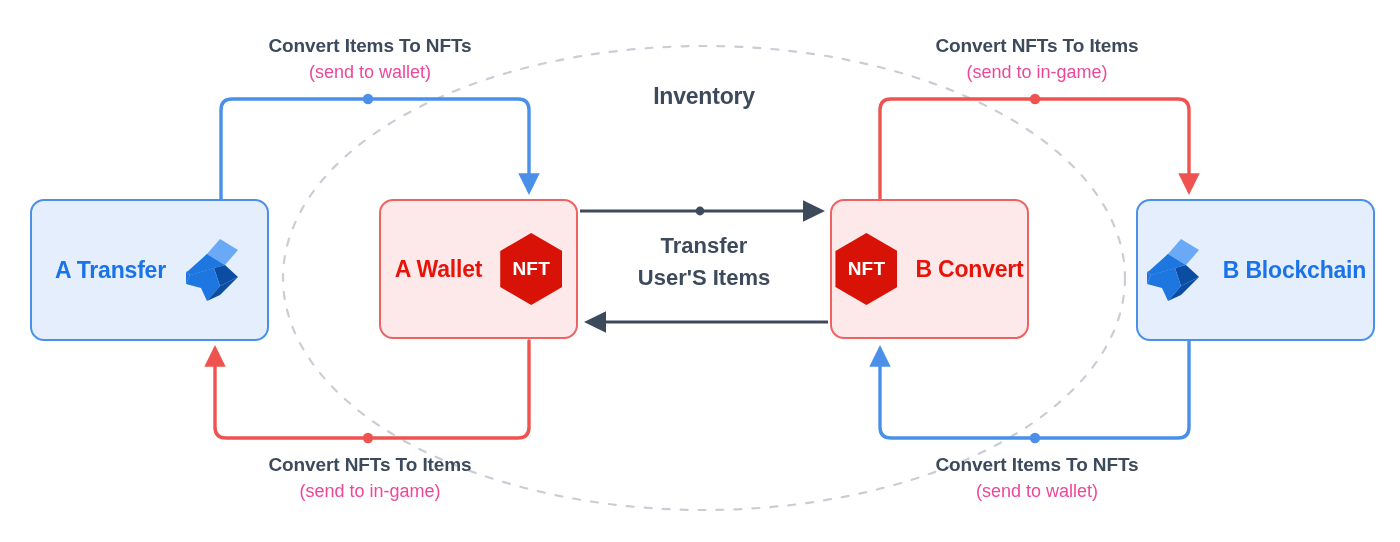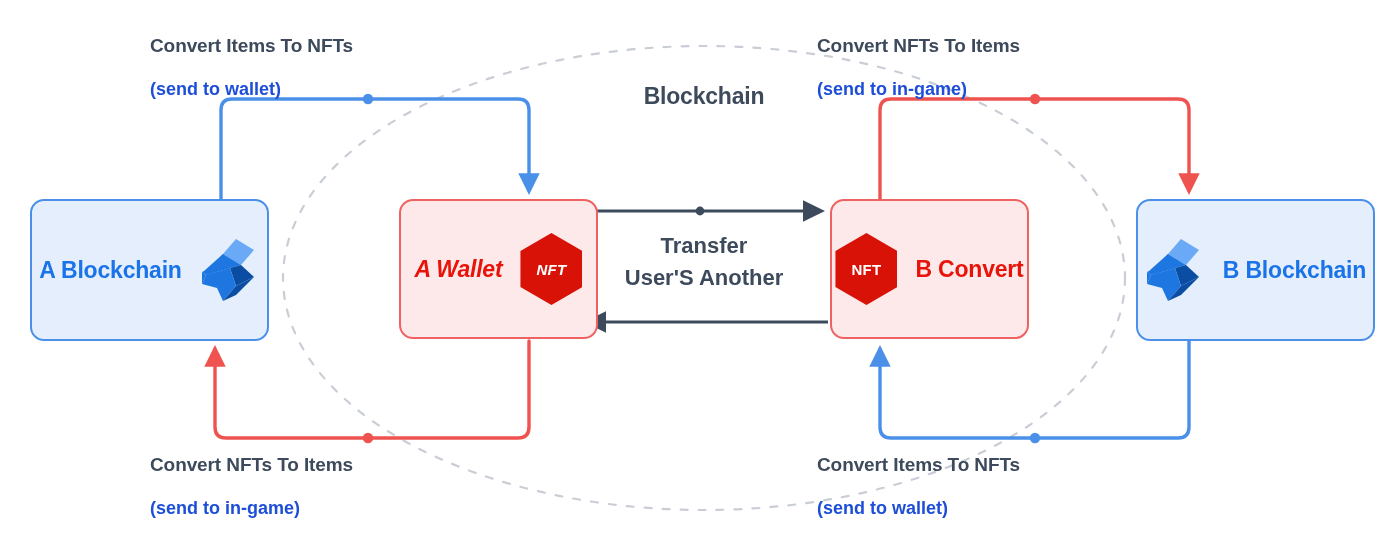--- a/index.html
+++ b/index.html
@@ -47,21 +47,21 @@
   .node-label {
     font-size: 23px;
     font-weight: bold;
     letter-spacing: -0.2px;
     white-space: nowrap;
   }
   .inventory .node-label { color: #1a73e8; }
   .wallet .node-label { color: #e81309; }
 
   #node-a-inventory { left: 30px;   top: 199px; width: 239px; height: 142px; }
-  #node-a-wallet    { left: 399px;  top: 199px; width: 199px; height: 140px; font-style: italic; }
+  #node-a-wallet    { left: 379px;  top: 199px; width: 199px; height: 140px; }
   #node-b-wallet    { left: 830px;  top: 199px; width: 199px; height: 140px; }
   #node-b-inventory { left: 1136px; top: 199px; width: 239px; height: 142px; }
 
   
   .bolt-icon { width: 60px; height: 66px; display: block; flex: none; }
 
   
   .nft-hex {
     position: relative;
     width: 62px;
@@ -73,43 +73,43 @@
   }
   .nft-hex .hex-shape {
     position: absolute;
     inset: 0;
     background: #d81207;
     clip-path: polygon(50% 0%, 100% 25%, 100% 75%, 50% 100%, 0% 75%, 0% 25%);
   }
   .nft-hex .hex-text {
     position: relative;
     color: #ffffff;
-    font-size: 15px;
+    font-size: 19px;
     font-weight: bold;
     letter-spacing: 0.2px;
   }
 
   
   .caption {
     position: absolute;
-    text-align: left;
+    text-align: center;
     line-height: 1.32;
     white-space: nowrap;
   }
   .caption .cap-title {
     font-size: 19px;
     font-weight: bold;
     color: #3d4a5c;
     letter-spacing: -0.1px;
   }
   .caption .cap-sub {
     font-size: 18px;
-    font-weight: bold;
-    color: #1d4ed8;
-    margin-top: 20px;
+    font-weight: normal;
+    color: #ec4899;
+    margin-top: 3px;
   }
   #caption-tl { left: 150px;  top: 33px;  width: 440px; }
   #caption-tr { left: 817px;  top: 33px;  width: 440px; }
   #caption-bl { left: 150px;  top: 452px; width: 440px; }
   #caption-br { left: 817px;  top: 452px; width: 440px; }
 
   
   #blockchain-title {
     position: absolute;
     left: 554px;
@@ -167,24 +167,24 @@
 
     <path d="M 1189 341 L 1189 427 Q 1189 438 1178 438 L 891 438 Q 880 438 880 427 L 880 350" fill="none" stroke="#4a90e8" stroke-width="3.4" stroke-linecap="round" marker-end="url(#arrow-blue)"></path>
     <circle cx="1035" cy="438" r="5.2" fill="#4a90e8"></circle>
 
     <path d="M 580 211 L 820 211" fill="none" stroke="#3d4a5c" stroke-width="3.2" stroke-linecap="butt" marker-end="url(#arrow-dark)"></path>
     <circle cx="700" cy="211" r="4.4" fill="#3d4a5c"></circle>
 
     <path d="M 828 322 L 589 322" fill="none" stroke="#3d4a5c" stroke-width="3.2" stroke-linecap="butt" marker-end="url(#arrow-dark)"></path>
   </svg>
 
-  <div id="blockchain-title">Blockchain</div>
+  <div id="blockchain-title">Inventory</div>
 
   <div class="node inventory" id="node-a-inventory">
-    <span class="node-label">A Blockchain</span>
+    <span class="node-label">A Transfer</span>
     <svg class="bolt-icon" viewBox="0 0 60 66">
       <polygon points="36,2 54,13 41,28 23,17" fill="#6aa9f5"></polygon>
       <polygon points="36,2 23,17 30,31 6,38 23,17" fill="#1e77e0"></polygon>
       <polygon points="23,17 41,28 30,31 6,38 2,35 4,34" fill="#1e77e0"></polygon>
       <polygon points="30,31 41,28 54,40 36,49" fill="#0b4da2"></polygon>
       <polygon points="6,38 30,31 36,49 23,64 17,51 2,47" fill="#1e77e0"></polygon>
       <polygon points="23,64 36,49 54,40 36,58" fill="#0b4da2"></polygon>
       <polygon points="2,35 6,38 2,47" fill="#1e77e0"></polygon>
     </svg>
   </div>
@@ -233,16 +233,16 @@
     <div class="cap-sub">(send to in-game)</div>
   </div>
 
   <div class="caption" id="caption-br">
     <div class="cap-title">Convert Items To NFTs</div>
     <div class="cap-sub">(send to wallet)</div>
   </div>
 
   <div id="transfer-caption">
     <div>Transfer</div>
-    <div>User'S Another</div>
+    <div>User'S Items</div>
   </div>
 
 </div>
 
 </body></html>

